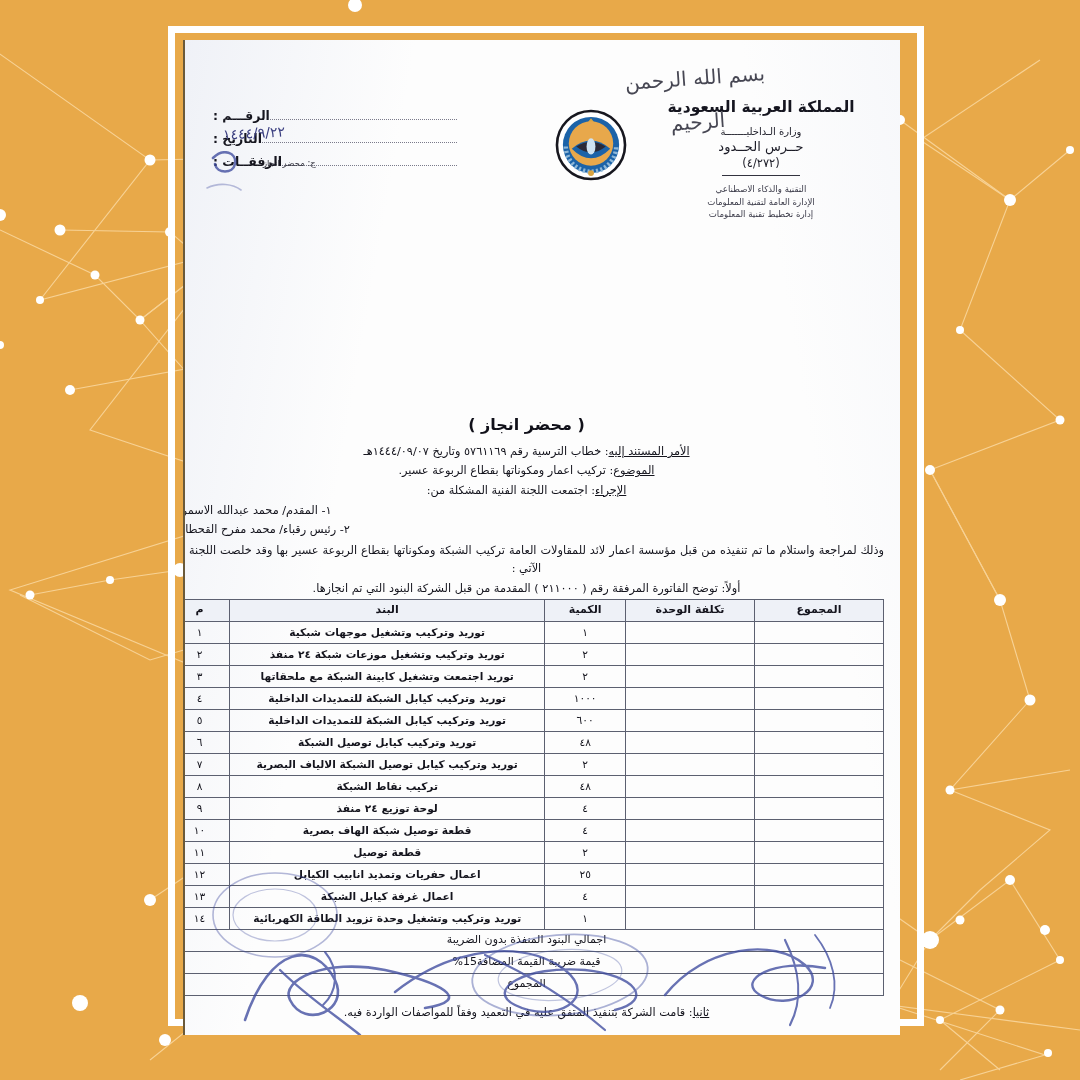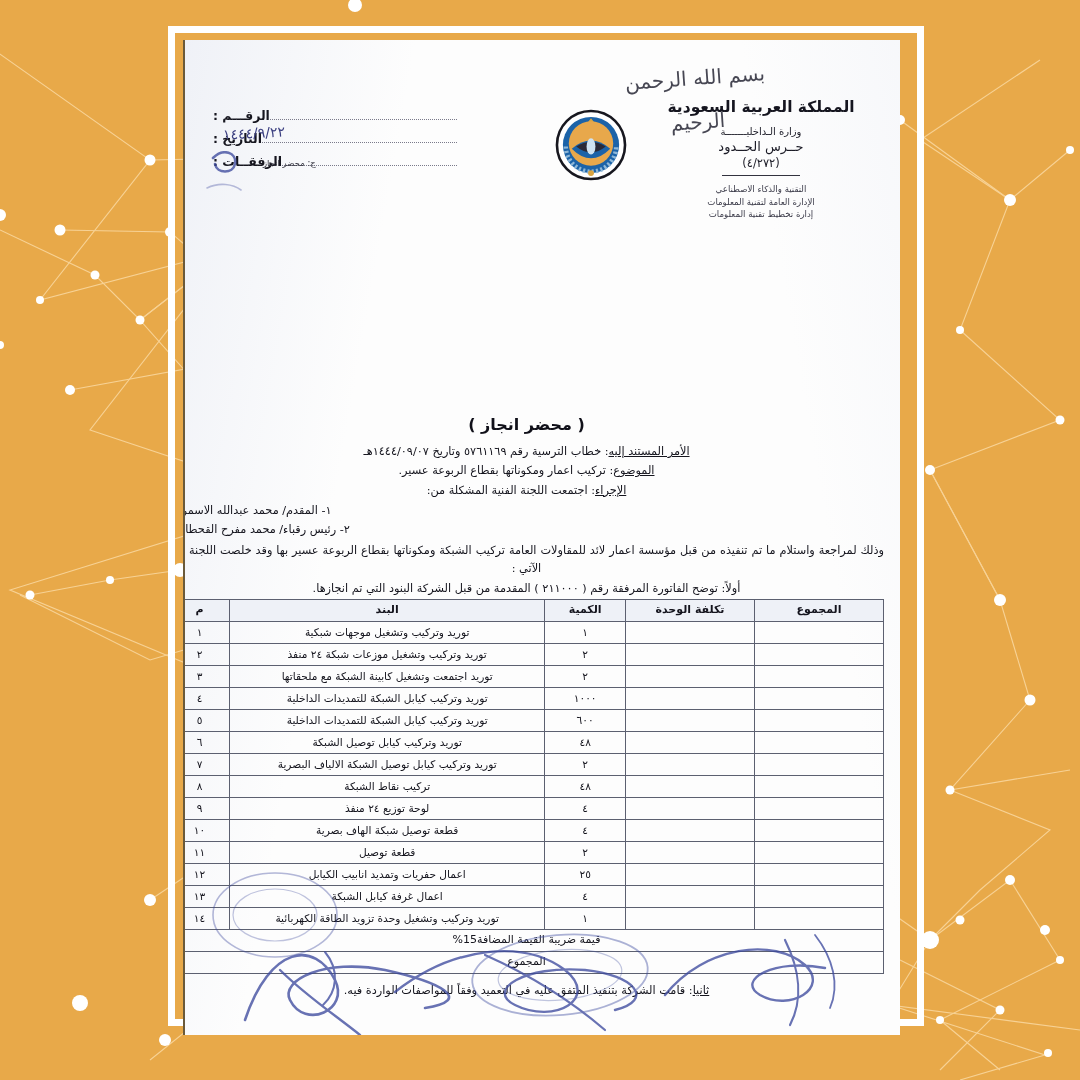--- a/index.html
+++ b/index.html
@@ -91,21 +91,21 @@
   table.items th,table.items td{
     border:1px solid #5c6070;padding:3px 2px;text-align:center;
     height:15px;line-height:1.25;
   }
   table.items thead th{background:#eef1f7;font-weight:bold;font-size:11px;}
   .c-total{width:18%;}
   .c-unit {width:18%;}
   .c-qty  {width:11%;}
   .c-item {width:45%;}
   .c-no   {width:8%;}
-  td.item-name{font-weight:400;}
+  td.item-name{font-weight:700;}
   td.summary{text-align:center;font-size:11px;height:19px;}
 
   
   .closing{font-size:11.3px;line-height:1.72;color:#14141d;margin-top:7px;
            text-align:center;}
 
   
   #ink-layer{position:absolute;inset:0;z-index:4;pointer-events:none;}
 </style>
 </head>
@@ -363,20 +363,23 @@
           <tr>
             <td class="c-total"></td>
             <td class="c-unit"></td>
             <td class="c-qty">١</td>
             <td class="c-item item-name">توريد وتركيب وتشغيل وحدة تزويد الطاقة الكهربائية</td>
             <td class="c-no">١٤</td>
           </tr>
         </tbody>
       <tfoot id="summary-body">
           <tr>
+            <td class="summary" colspan="5">اجمالي البنود المنفذة بدون الضريبة</td>
+          </tr>
+          <tr>
             <td class="summary" colspan="5">قيمة ضريبة القيمة المضافة15%</td>
           </tr>
           <tr>
             <td class="summary" colspan="5">المجموع</td>
           </tr>
         </tfoot>
     </table>
 
     <div class="closing">
       <div>

